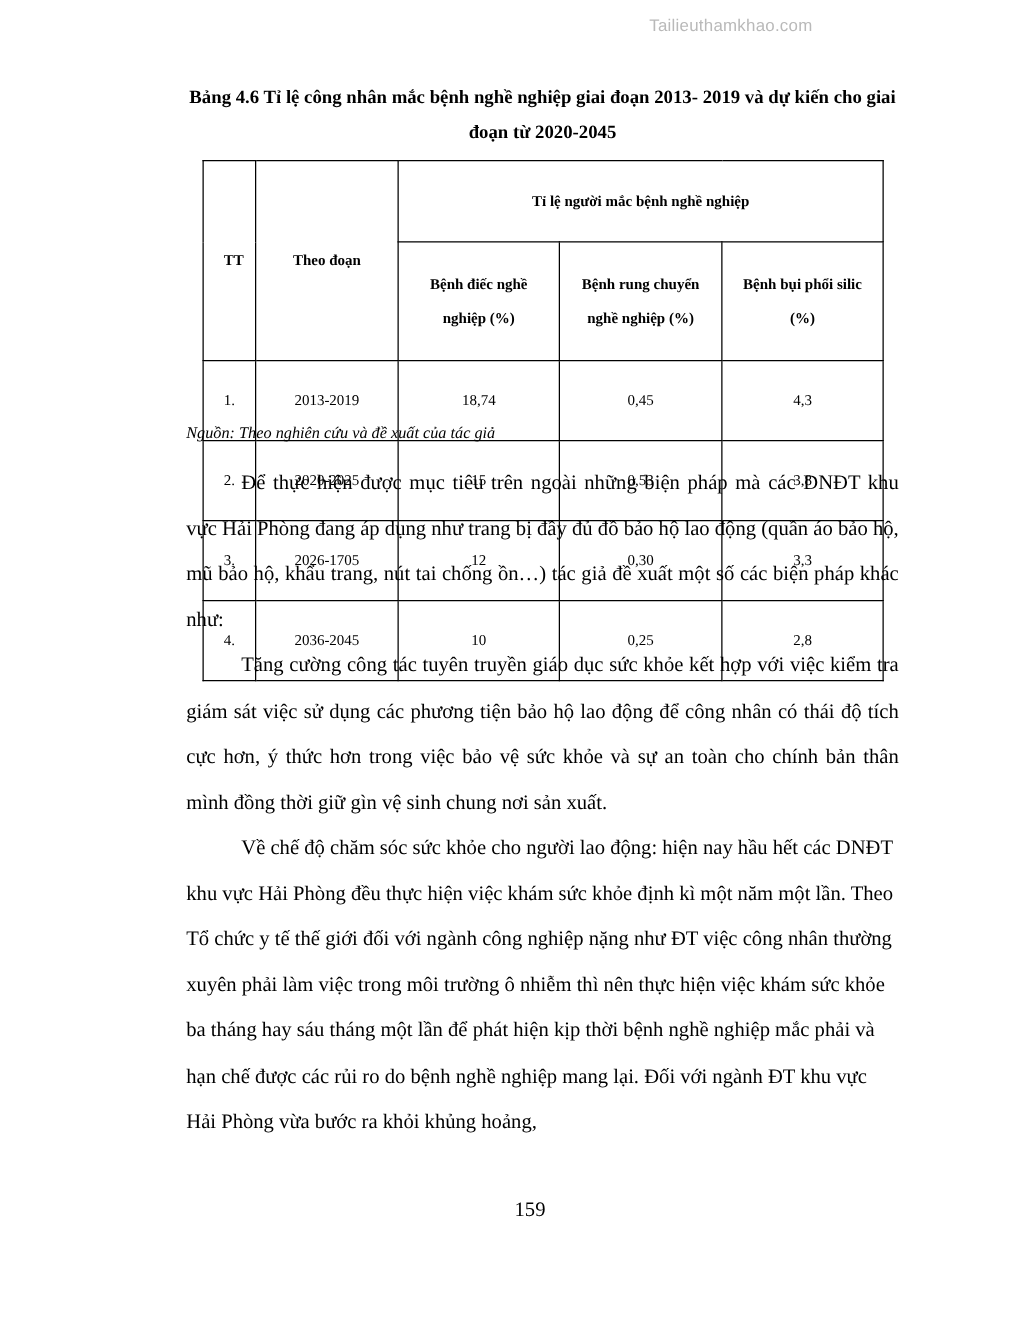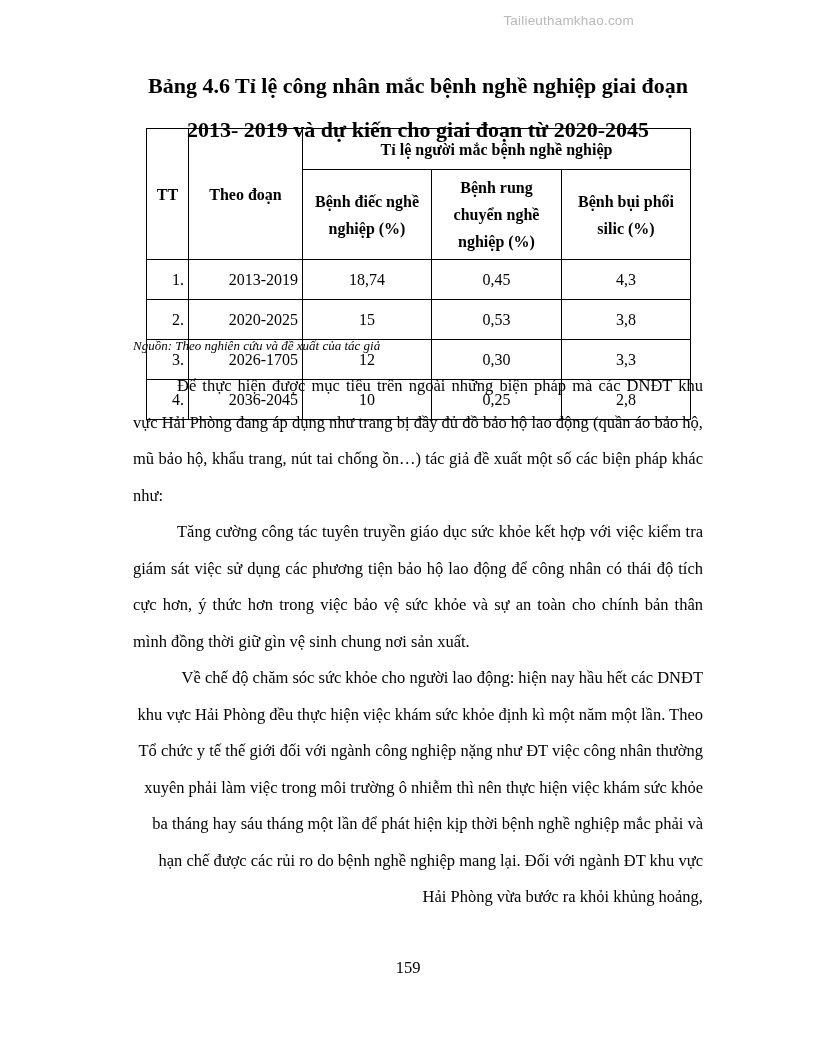--- a/index.html
+++ b/index.html
@@ -24,55 +24,55 @@
     font-family: "Liberation Sans", sans-serif;
     font-size: 13.5px;
     letter-spacing: 0.2px;
     color: #b9b9b9;
     white-space: nowrap;
   }
 
   
   .page {
     position: absolute;
-    left: 0;
+    left: 16px;
     top: 0;
     width: 652px;
     height: 1056px;
   }
 
   
   .table-caption {
     position: absolute;
     left: 133px;
     top: 64px;
     width: 570px;
     text-align: center;
-    font-size: 22px;
+    font-size: 15px;
     font-weight: bold;
-    line-height: 44px;
+    line-height: 28px;
   }
 
   
   .data-table-wrap {
     position: absolute;
     left: 146px;
     top: 128px;
     width: 544px;
   }
   table.data-table {
     border-collapse: collapse;
     width: 544px;
     table-layout: fixed;
   }
   table.data-table td,
   table.data-table th {
     border: 1px solid #000000;
-    font-size: 16px;
-    padding: 4px;
+    font-size: 12px;
+    padding: 16px;
     vertical-align: middle;
   }
   table.data-table th {
     font-weight: bold;
     text-align: center;
     line-height: 27px;
   }
   .col-tt   { width: 42px; }
   .col-per  { width: 114px; }
   .col-d1   { width: 129px; }
@@ -93,21 +93,21 @@
   td.cell {
     height: 31px;
     text-align: center;
     font-size: 16.5px;
   }
   td.cell-tt {
     text-align: right;
     padding-right: 9px;
   }
   td.cell-period {
-    text-align: right;
+    text-align: center;
     padding-left: 7px;
   }
 
   
   .source-line {
     position: absolute;
     left: 133px;
     top: 338px;
     width: 570px;
     font-style: italic;
@@ -123,21 +123,21 @@
   }
   .body-text p {
     margin: 0;
     text-align: justify;
     text-justify: inter-word;
     text-indent: 44px;
     font-size: 16.5px;
     line-height: 36.5px;
   }
   .body-text p:last-child {
-    text-align: right;
+    text-align: left;
   }
 
   
   .page-number {
     position: absolute;
     left: 0;
     top: 958px;
     width: 816px;
     text-align: center;
     font-size: 16.5px;

